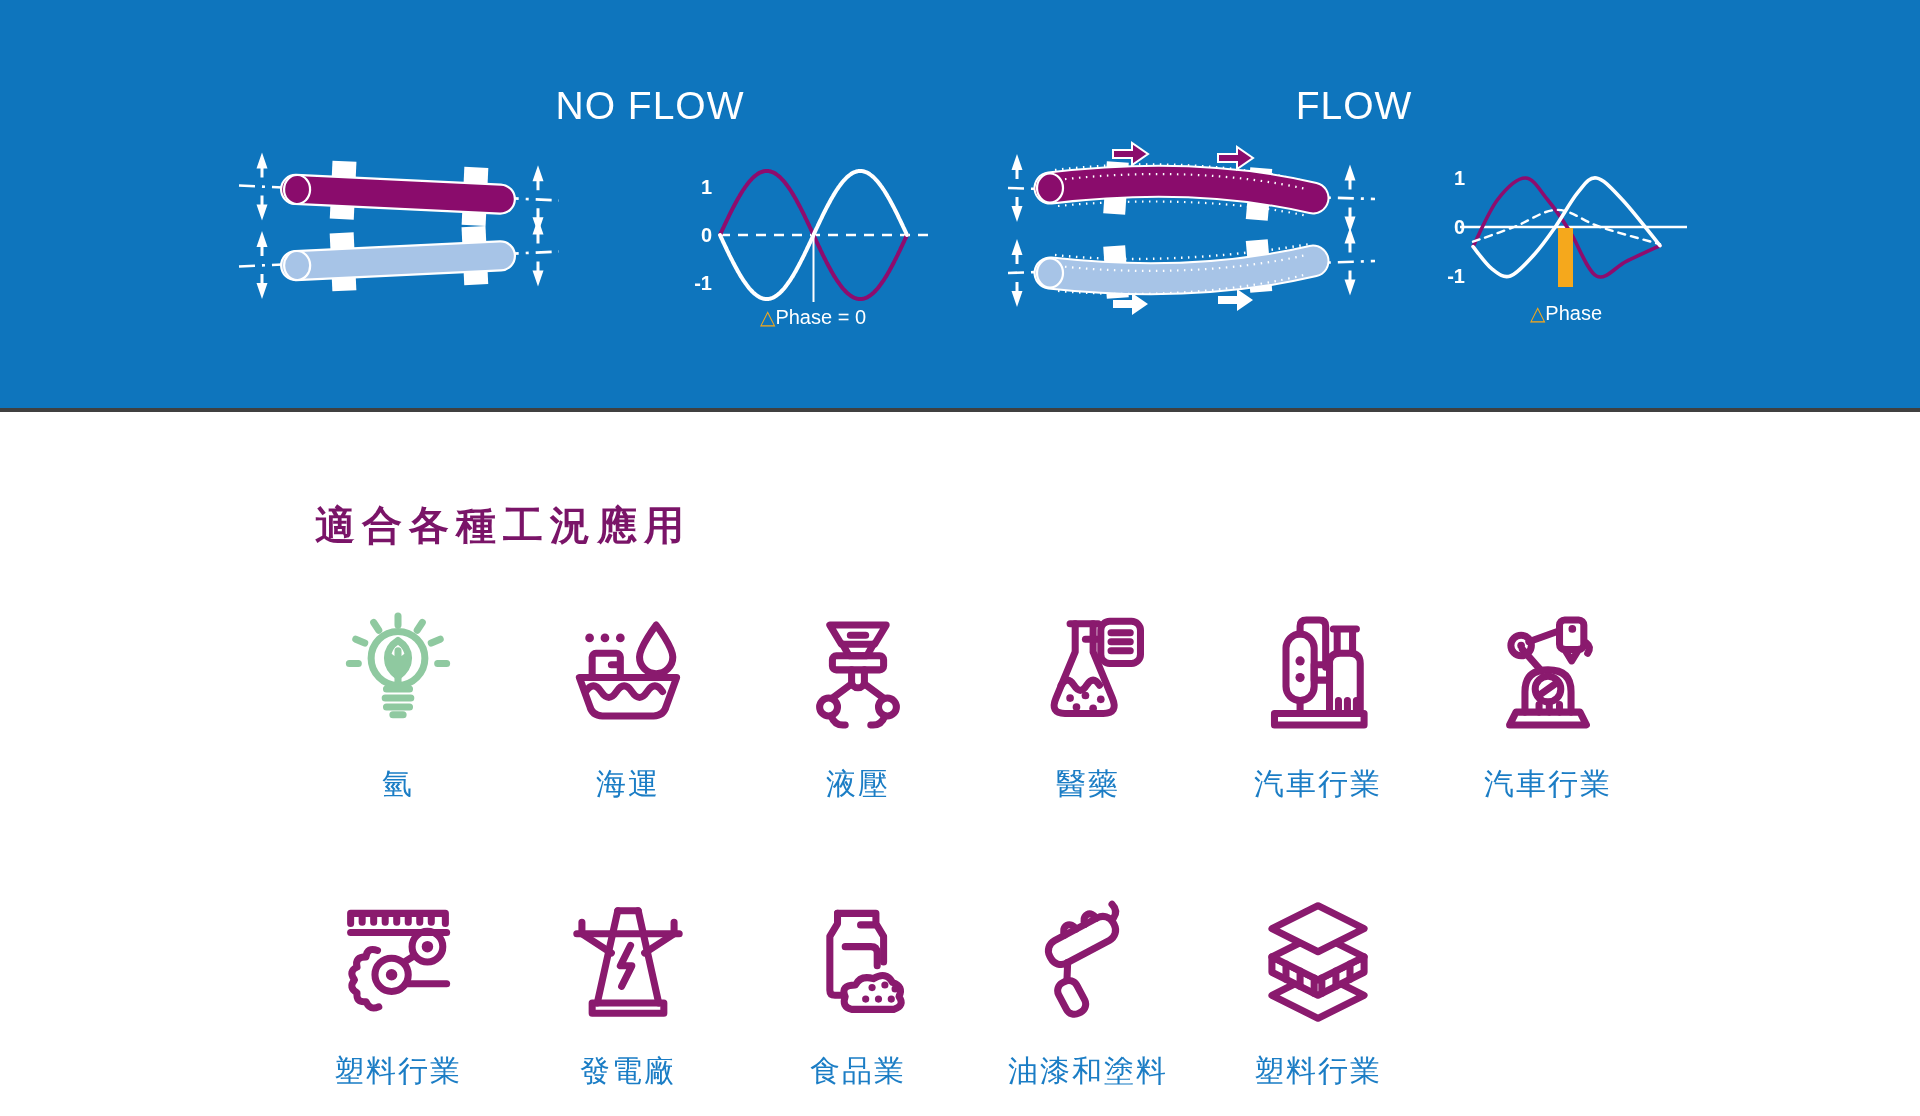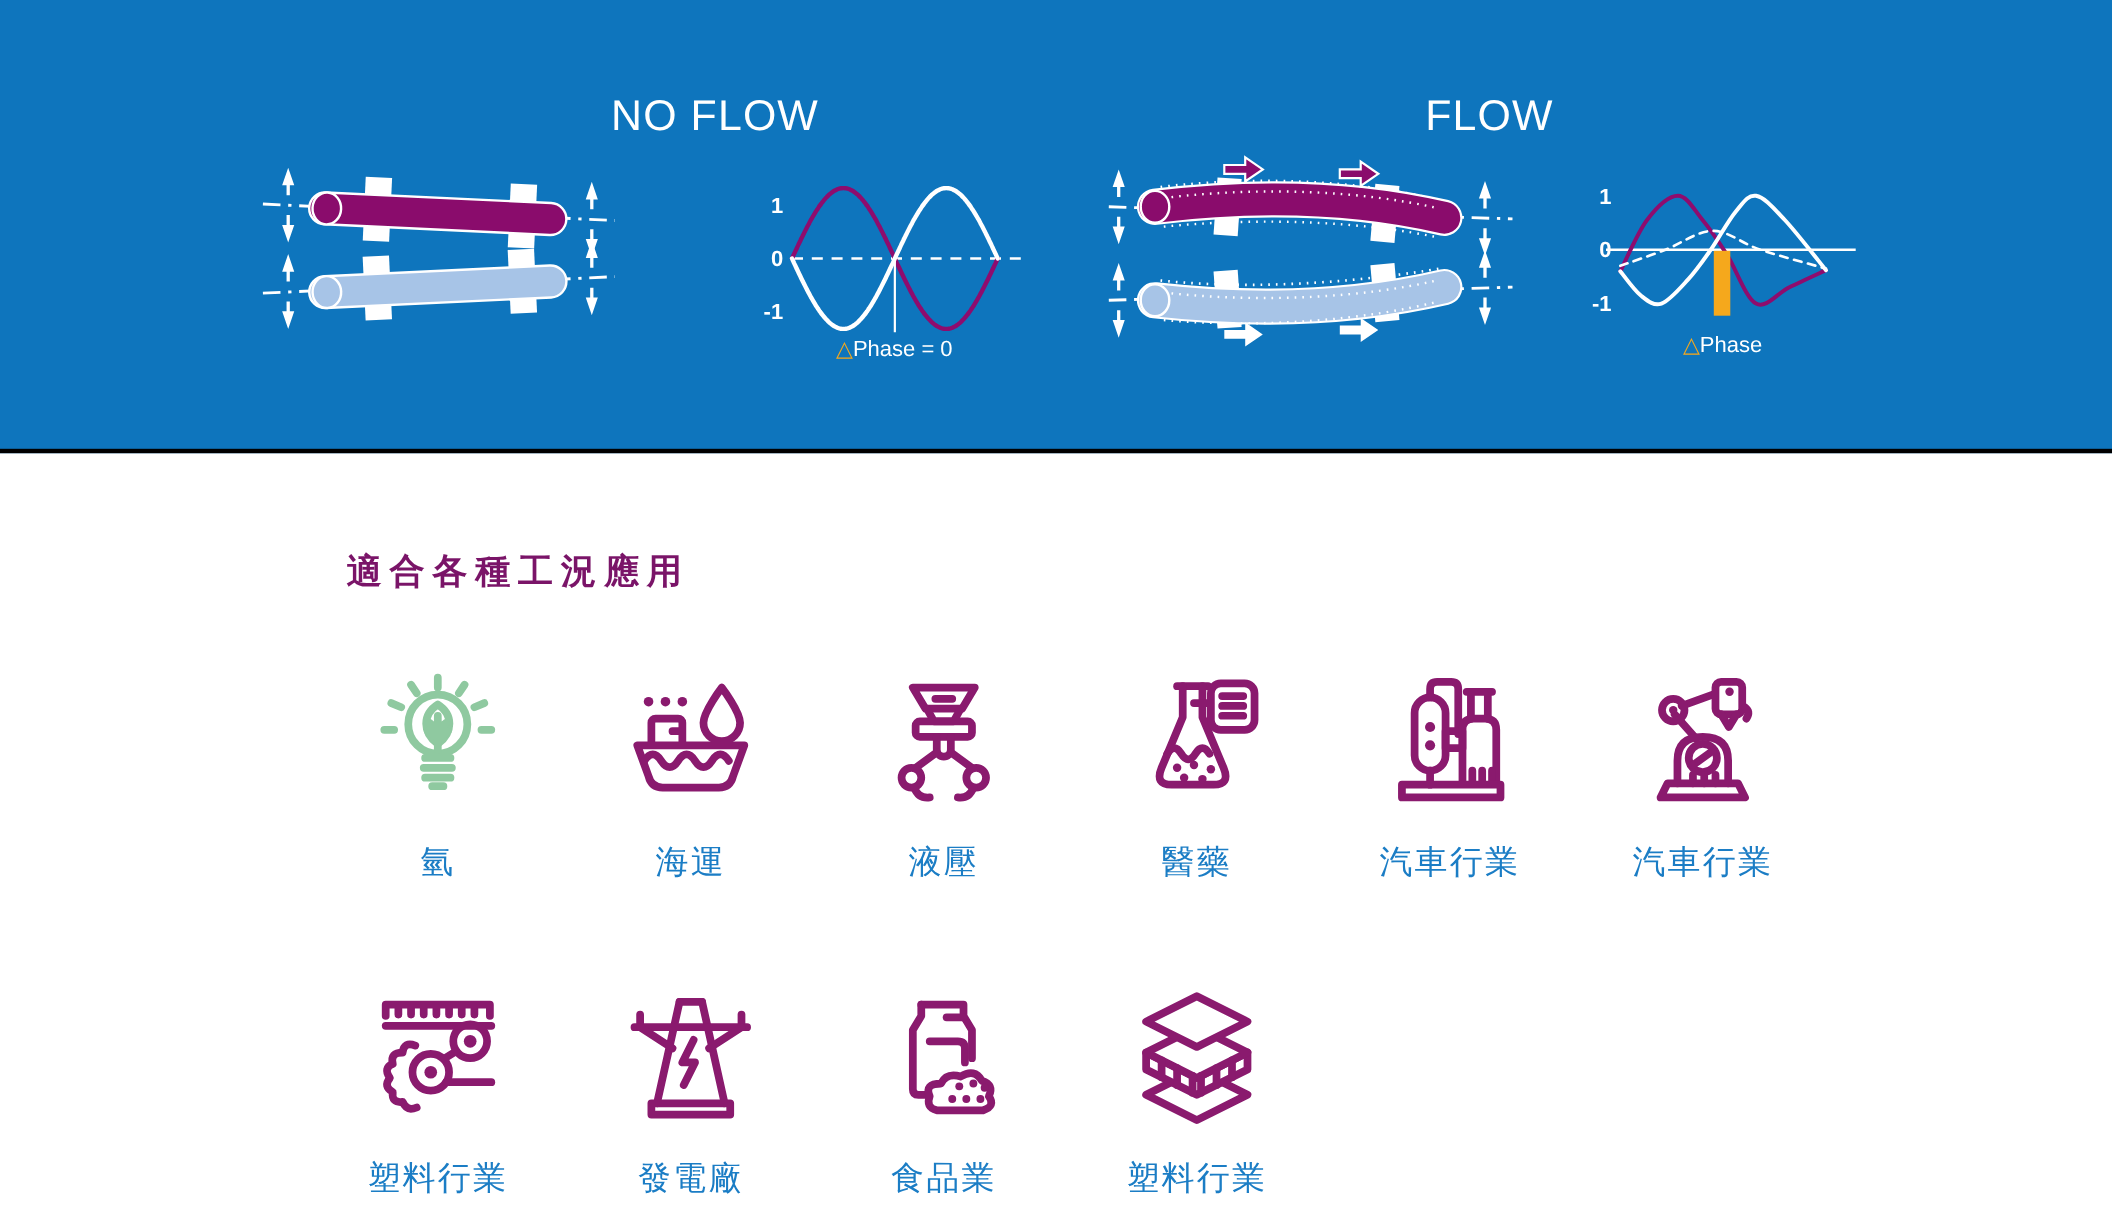--- a/index.html
+++ b/index.html
@@ -1,30 +1,30 @@
 <!DOCTYPE html>
 <html><head>
 <meta charset="utf-8">
 <style>
   html,body{margin:0;padding:0;}
   body{width:1920px;height:1116px;position:relative;overflow:hidden;background:#ffffff;
        font-family:"Liberation Sans",sans-serif;}
   .banner{position:absolute;left:0;top:0;width:1920px;height:408px;background:#0E75BD;
-          border-bottom:4px solid #000000;}
+          border-bottom:4px solid #404040;}
   .flow-title{position:absolute;top:84px;width:260px;text-align:center;color:#fff;
               font-size:39px;font-weight:500;letter-spacing:1px;}
   #noflow-title{left:520px;}
   #flow-title{left:1224px;}
   .abs{position:absolute;}
   svg text{font-family:"Liberation Sans",sans-serif;}
   .tick{fill:#fff;font-size:20px;font-weight:bold;}
   .phase-tri{fill:#F5A81C;font-size:20px;}
   .phase-txt{fill:#fff;font-size:20px;}
   
-  .apps-title{position:absolute;left:315px;top:498px;font-size:32px;font-weight:bold;
+  .apps-title{position:absolute;left:315px;top:498px;font-size:40px;font-weight:bold;
               color:#7A1468;letter-spacing:7px;}
   .apps-grid{position:absolute;left:283px;top:596px;display:grid;
              grid-template-columns:repeat(6,230px);row-gap:78px;}
   .cell{width:230px;display:flex;flex-direction:column;align-items:center;}
   .icn{height:158px;width:160px;display:flex;align-items:center;justify-content:center;color:#8A1A6E;}
   .icn.green{color:#8FC9A0;}
   .icn svg{width:128px;height:128px;}
   .icn path,.icn rect,.icn circle,.icn ellipse,.icn line,.icn polyline
       {fill:none;stroke:currentColor;stroke-width:5.5;stroke-linecap:round;stroke-linejoin:round;}
   .icn .fill{fill:currentColor;stroke:none;}
@@ -281,20 +281,34 @@
         <circle class="fill" cx="71" cy="68" r="2.8"></circle>
         <circle class="fill" cx="79" cy="71" r="2.8"></circle>
         <circle class="fill" cx="56" cy="79" r="2.8"></circle>
         <circle class="fill" cx="66" cy="79" r="2.8"></circle>
         <circle class="fill" cx="76" cy="79" r="2.8"></circle>
       </svg>
     </div>
     <div class="lbl">食品業</div>
   </div>
 
+  <div class="cell">
+    <div class="icn">
+      <svg viewBox="0 0 100 100">
+        <g transform="rotate(-28 50 42)">
+          <path d="M40 22 a5 6 0 0 1 10 0 M58 22 a5 6 0 0 1 10 0"></path>
+          <rect x="22" y="22" width="56" height="20" rx="9"></rect>
+          <path d="M80 28 q6 -3 4 -10"></path>
+          <path d="M32 42 l-7 12"></path>
+          <rect x="14" y="54" width="16" height="27" rx="7"></rect>
+        </g>
+      </svg>
+    </div>
+    <div class="lbl">油漆和塗料</div>
+  </div>
 
   <div class="cell">
     <div class="icn">
       <svg viewBox="0 0 100 100">
         <path class="wfill" d="M50 58 L86 76 L50 94 L14 76 Z"></path>
         <path class="wfill" d="M14 46 L50 64 L86 46 L86 58 L50 76 L14 58 Z"></path>
         <path class="wfill" d="M50 28 L86 46 L50 64 L14 46 Z"></path>
         <path d="M25 51.5 v12 M36 57 v12 M47 62.5 v12 M75 51.5 v12 M64 57 v12 M53 62.5 v12"></path>
         <path class="wfill" d="M50 6 L86 24 L50 42 L14 24 Z"></path>
       </svg>

